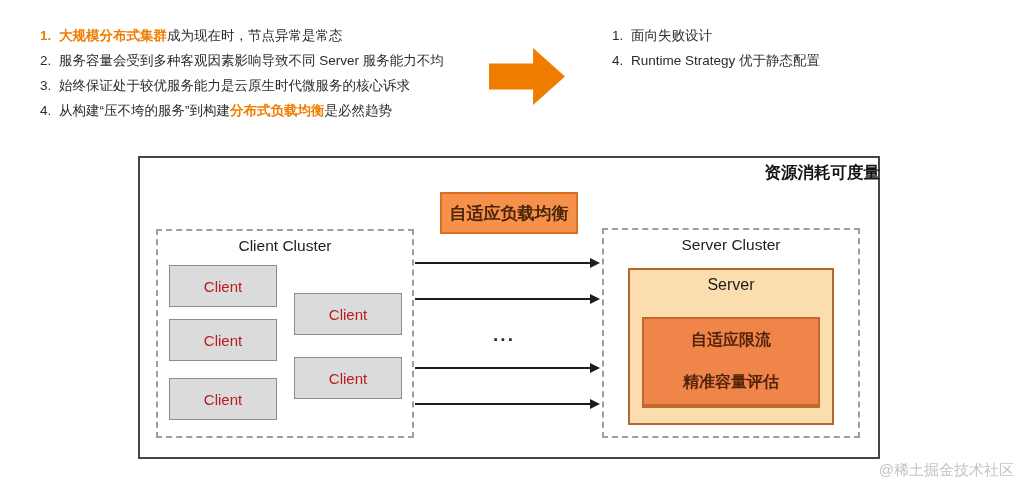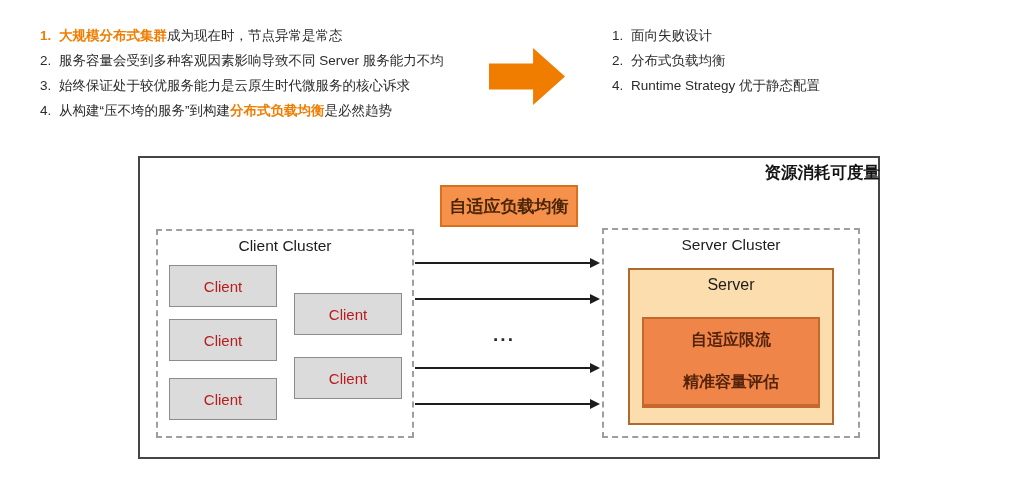--- a/index.html
+++ b/index.html
@@ -17,21 +17,21 @@
   
   .big-arrow { position:absolute; left:489px; top:48px; width:76px; height:57px;
                background:#F07C00;
                clip-path:polygon(0 27%, 58% 27%, 58% 0, 100% 50%, 58% 100%, 58% 73%, 0 73%); }
 
   
   .outer-box { position:absolute; left:138px; top:156px; width:742px; height:303px;
                border:2px solid #454545; background:#ffffff; }
   .diagram-title { position:absolute; left:138px; top:162px; width:742px; text-align:right;
                    font-size:16.5px; font-weight:700; color:#141414; }
-  .badge { position:absolute; left:440px; top:185px; width:138px; height:42px;
+  .badge { position:absolute; left:440px; top:192px; width:138px; height:42px;
            background:#F6914B; border:2px solid #D9701C; display:flex; align-items:center;
            justify-content:center; font-size:17px; font-weight:600; color:#4A2508; }
 
   
   .cluster { position:absolute; border:2px dashed #9e9e9e; background:transparent; }
   .client-cluster { left:156px; top:229px; width:258px; height:209px; }
   .cluster-label { position:absolute; top:6px; left:0; width:100%; text-align:center;
                    font-size:15.5px; color:#1c1c1c; }
   .client-node { position:absolute; width:108px; height:42px; background:#DBDBDB;
                  border:1.5px solid #8C8C8C; display:flex; align-items:center; justify-content:center;
@@ -86,23 +86,20 @@
     </div>
   </div>
 
   <div class="big-arrow"></div>
 
   <div class="list right-list">
     <div class="line">
       <span class="num">1.</span><span>面向失败设计</span>
     </div>
     <div class="line">
-      <span class="num">2.</span><span>分布式负载均衡</span>
-    </div>
-    <div class="line">
       <span class="num">4.</span><span>Runtime Strategy 优于静态配置</span>
     </div>
   </div>
 
   <div class="outer-box"></div>
   <div class="diagram-title">资源消耗可度量</div>
   <div class="badge">自适应负载均衡</div>
 
   <div class="cluster client-cluster">
     <div class="cluster-label">Client Cluster</div>
@@ -123,14 +120,15 @@
     <div class="cluster-label">Server Cluster</div>
   </div>
   <div class="server-box">
     <div class="server-label">Server</div>
   </div>
   <div class="cap-stack">
     <div class="cap-row">自适应限流</div>
     <div class="cap-row first">精准容量评估</div>
   </div>
 
+  <div class="watermark">@稀土掘金技术社区</div>
 
 </div>
 
 </body></html>

